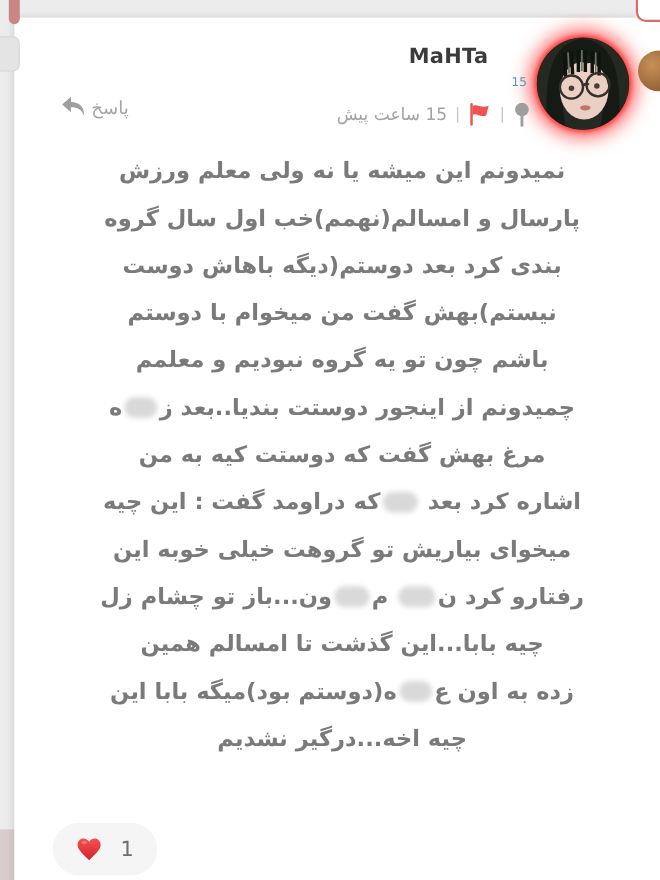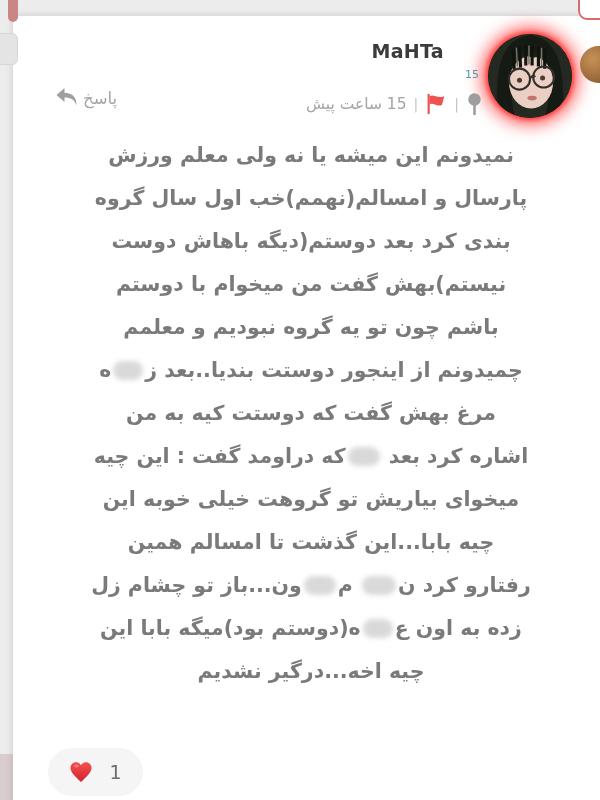--- a/index.html
+++ b/index.html
@@ -154,22 +154,22 @@
   <div class="post-text">
       <div class="text-line"><span>نمیدونم این میشه یا نه ولی معلم ورزش</span></div>
       <div class="text-line"><span>پارسال و امسالم(نهمم)خب اول سال گروه</span></div>
       <div class="text-line"><span>بندی کرد بعد دوستم(دیگه باهاش دوست</span></div>
       <div class="text-line"><span>نیستم)بهش گفت من میخوام با دوستم</span></div>
       <div class="text-line"><span>باشم چون تو یه گروه نبودیم و معلمم</span></div>
       <div class="text-line"><span>چمیدونم از اینجور دوستت بندیا..بعد ز</span><span class="blur" style="width: 30px;"></span><span>ه</span></div>
       <div class="text-line"><span>مرغ بهش گفت که دوستت کیه به من</span></div>
       <div class="text-line"><span>اشاره کرد بعد </span><span class="blur" style="width: 32px;"></span><span>که دراومد گفت : این چیه</span></div>
       <div class="text-line"><span>میخوای بیاریش تو گروهت خیلی خوبه این</span></div>
+      <div class="text-line"><span>رفتارو کرد ن</span><span class="blur" style="width: 34px;"></span><span> م</span><span class="blur" style="width: 32px;"></span><span>ون...باز تو چشام زل</span></div>
       <div class="text-line"><span>چیه بابا...این گذشت تا امسالم همین</span></div>
-      <div class="text-line"><span>رفتارو کرد ن</span><span class="blur" style="width: 34px;"></span><span> م</span><span class="blur" style="width: 32px;"></span><span>ون...باز تو چشام زل</span></div>
       <div class="text-line"><span>زده به اون ع</span><span class="blur" style="width: 30px;"></span><span>ه(دوستم بود)میگه بابا این</span></div>
       <div class="text-line"><span>چیه اخه...درگیر نشدیم</span></div>
     </div>
 
   <div class="like-pill">
     <svg width="24" height="22" viewBox="0 0 24 22">
       <defs>
         <linearGradient id="hg" x1="0" y1="0" x2="0" y2="1">
           <stop offset="0" stop-color="#f4504f"></stop>
             <stop offset="1" stop-color="#d2232d"></stop>

